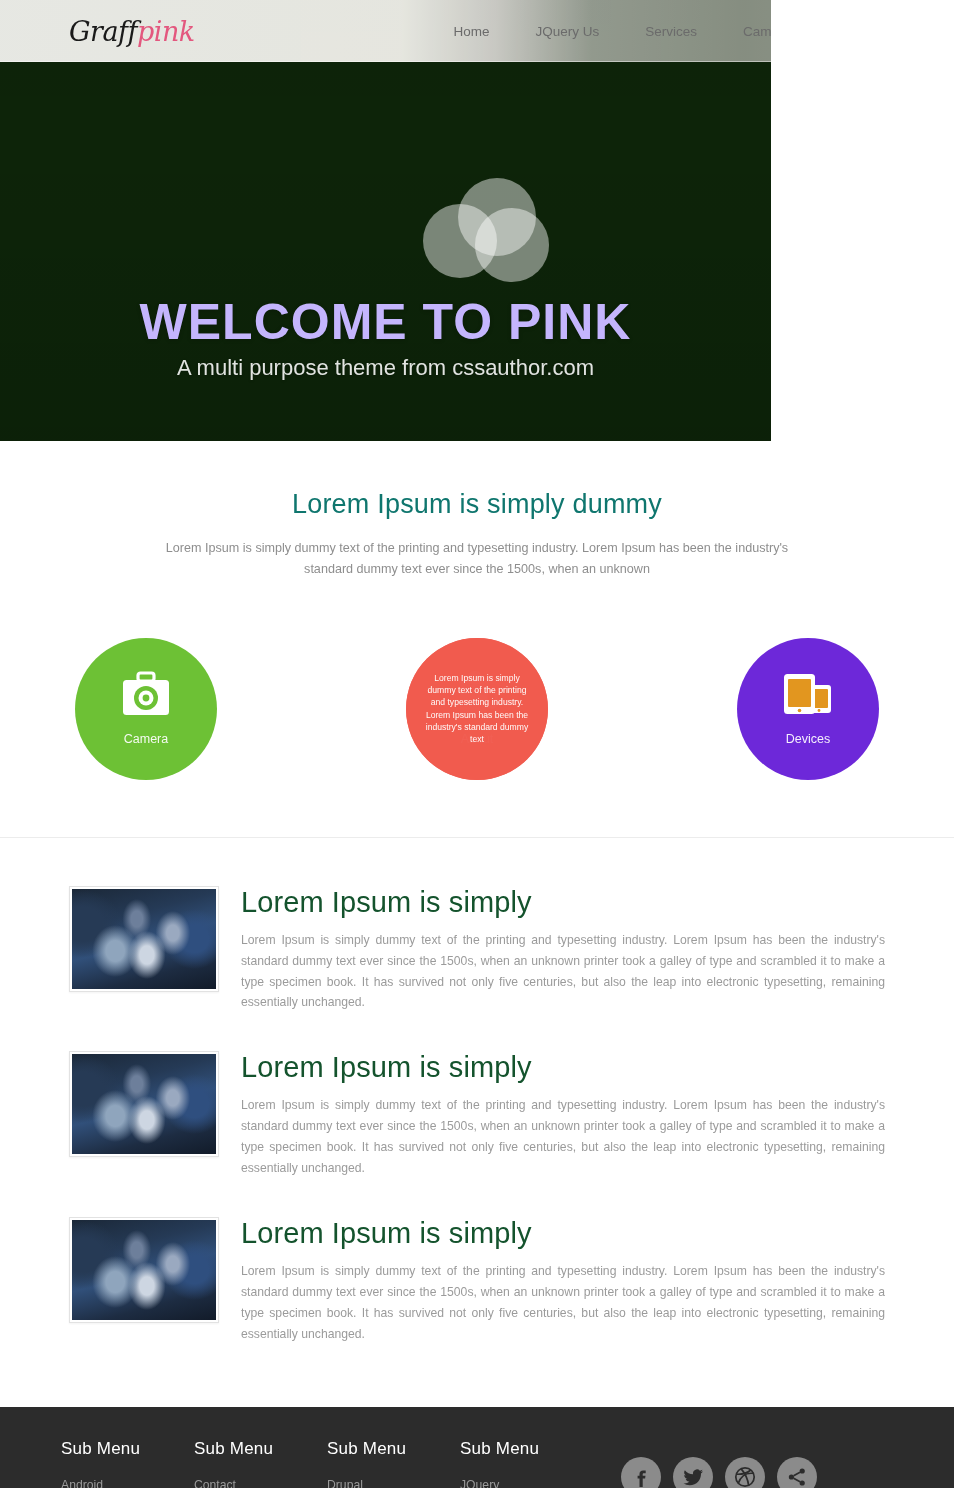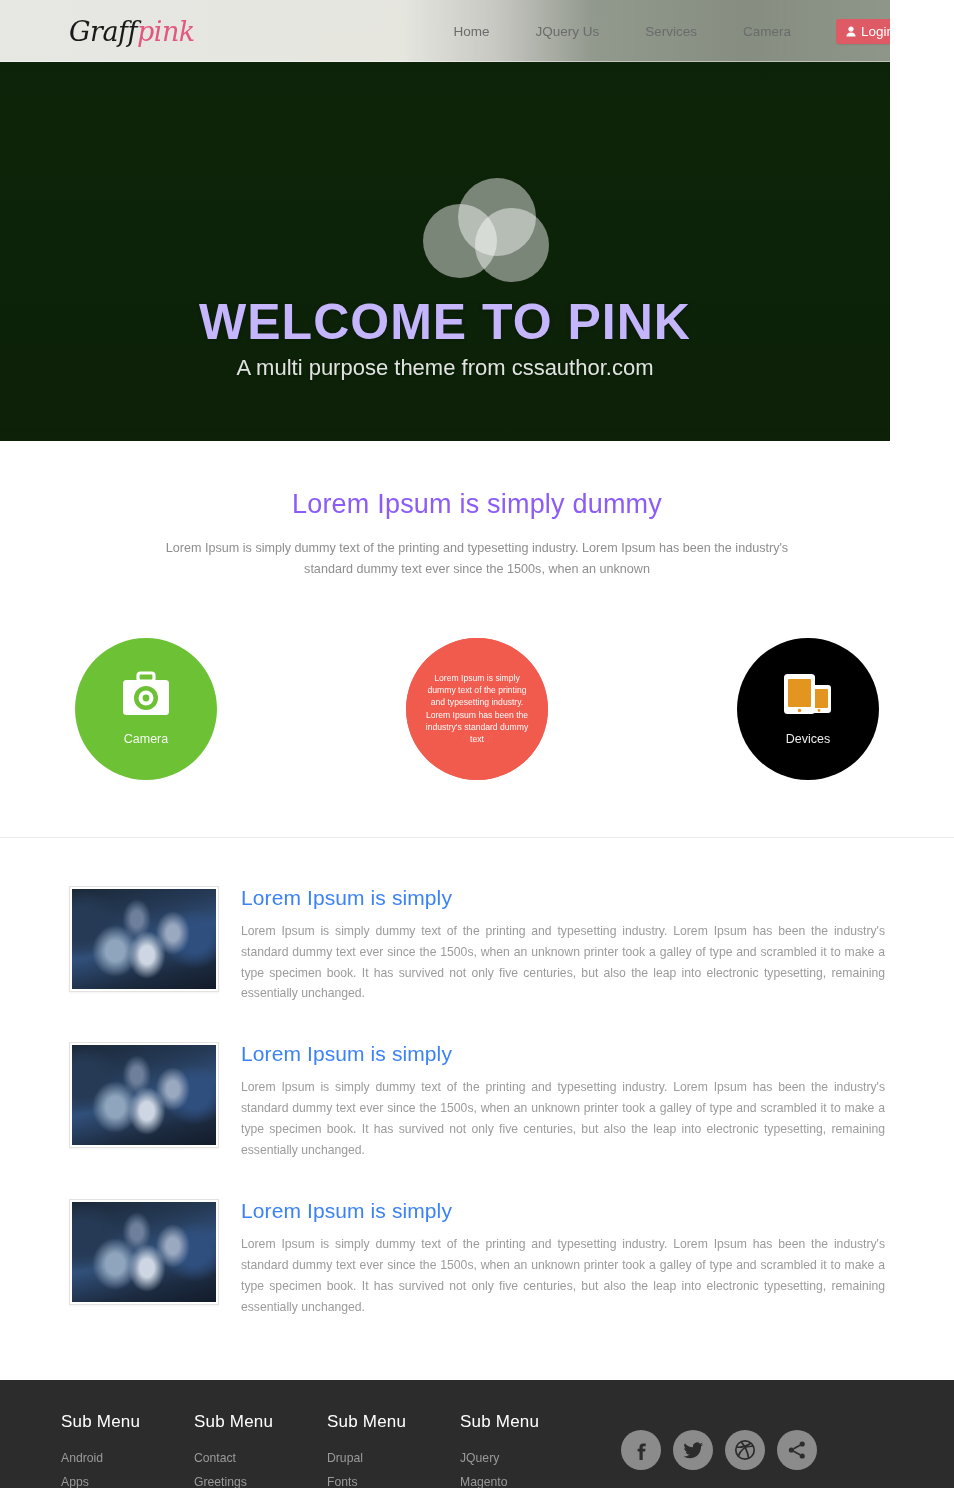--- a/index.html
+++ b/index.html
@@ -9,21 +9,21 @@
     font-family: "Liberation Sans", sans-serif;
     background: #ffffff;
     color: #555;
     -webkit-font-smoothing: antialiased;
   }
   .page { width: 954px; position: relative; overflow: hidden; }
 
   
   .hero {
     position: relative;
-    width: 890px;
+    width: 771px;
     height: 441px;
     overflow: hidden;
     background: #0d2409;
     text-decoration: underline;
   }
   .hero-bg {
     position: absolute;
     inset: 0;
     background:
       
@@ -139,21 +139,21 @@
     color: rgba(255,255,255,0.88);
     text-shadow: 0 1px 3px rgba(0,0,0,0.18);
     font-weight: 300;
   }
 
   
   .intro { padding: 48px 0 6px; text-align: center; background: #fff; }
   .intro h2 {
     font-size: 27px;
     font-weight: normal;
-    color: #8b5cf6;
+    color: #0f766e;
     letter-spacing: 0.2px;
   }
   .intro p {
     max-width: 627px;
     margin: 18px auto 0;
     font-size: 12.6px;
     line-height: 1.65;
     color: #8e8e8e;
   }
 
@@ -185,21 +185,21 @@
   }
   .circle .ico { display: block; margin-bottom: 10px; }
   .circle .lbl {
     font-size: 12.5px;
     color: rgba(255,255,255,0.93);
     line-height: 1;
   }
   .c-blue   { background: #4fb3e8; }
   .c-green  { background: #6dc135; }
   .c-red    { background: #f05b4f; }
-  .c-orange { background: #000000; }
+  .c-orange { background: #6d28d9; }
 
   .circle .hover-text {
     position: absolute;
     inset: 0;
     padding: 22px 14px;
     display: flex; align-items: center; justify-content: center;
     font-size: 8.6px;
     line-height: 1.42;
     color: rgba(255,255,255,0.97);
     background: rgba(240,91,79,0.88);
@@ -229,23 +229,23 @@
       radial-gradient(ellipse 16% 26% at 30% 62%, #8fa5bd 0 40%, rgba(90,110,140,0) 100%),
       radial-gradient(ellipse 13% 24% at 52% 66%, #cdd6e2 0 38%, rgba(140,160,190,0) 100%),
       radial-gradient(ellipse 10% 20% at 45% 30%, #6d7f9b 0 40%, rgba(70,85,110,0) 100%),
       radial-gradient(ellipse 12% 22% at 70% 44%, #9aa9c0 0 36%, rgba(90,110,140,0) 100%),
       radial-gradient(ellipse 22% 30% at 85% 50%, #2f4f7f 0 45%, rgba(25,40,65,0) 100%),
       radial-gradient(ellipse 26% 34% at 8% 35%, #263a55 0 50%, rgba(18,28,45,0) 100%),
       linear-gradient(165deg, #1b2838 0%, #253a56 30%, #31507a 52%, #1d2c42 78%, #121b29 100%);
   }
   .article-body { padding-left: 22px; flex: 1; }
   .article-body h3 {
-    font-size: 21px;
+    font-size: 29px;
     font-weight: normal;
-    color: #3b82f6;
+    color: #14532d;
     margin-bottom: 11px;
     letter-spacing: 0.1px;
   }
   .article-body p {
     font-size: 12.2px;
     line-height: 1.72;
     color: #9b9b9b;
     text-align: justify;
   }
 

